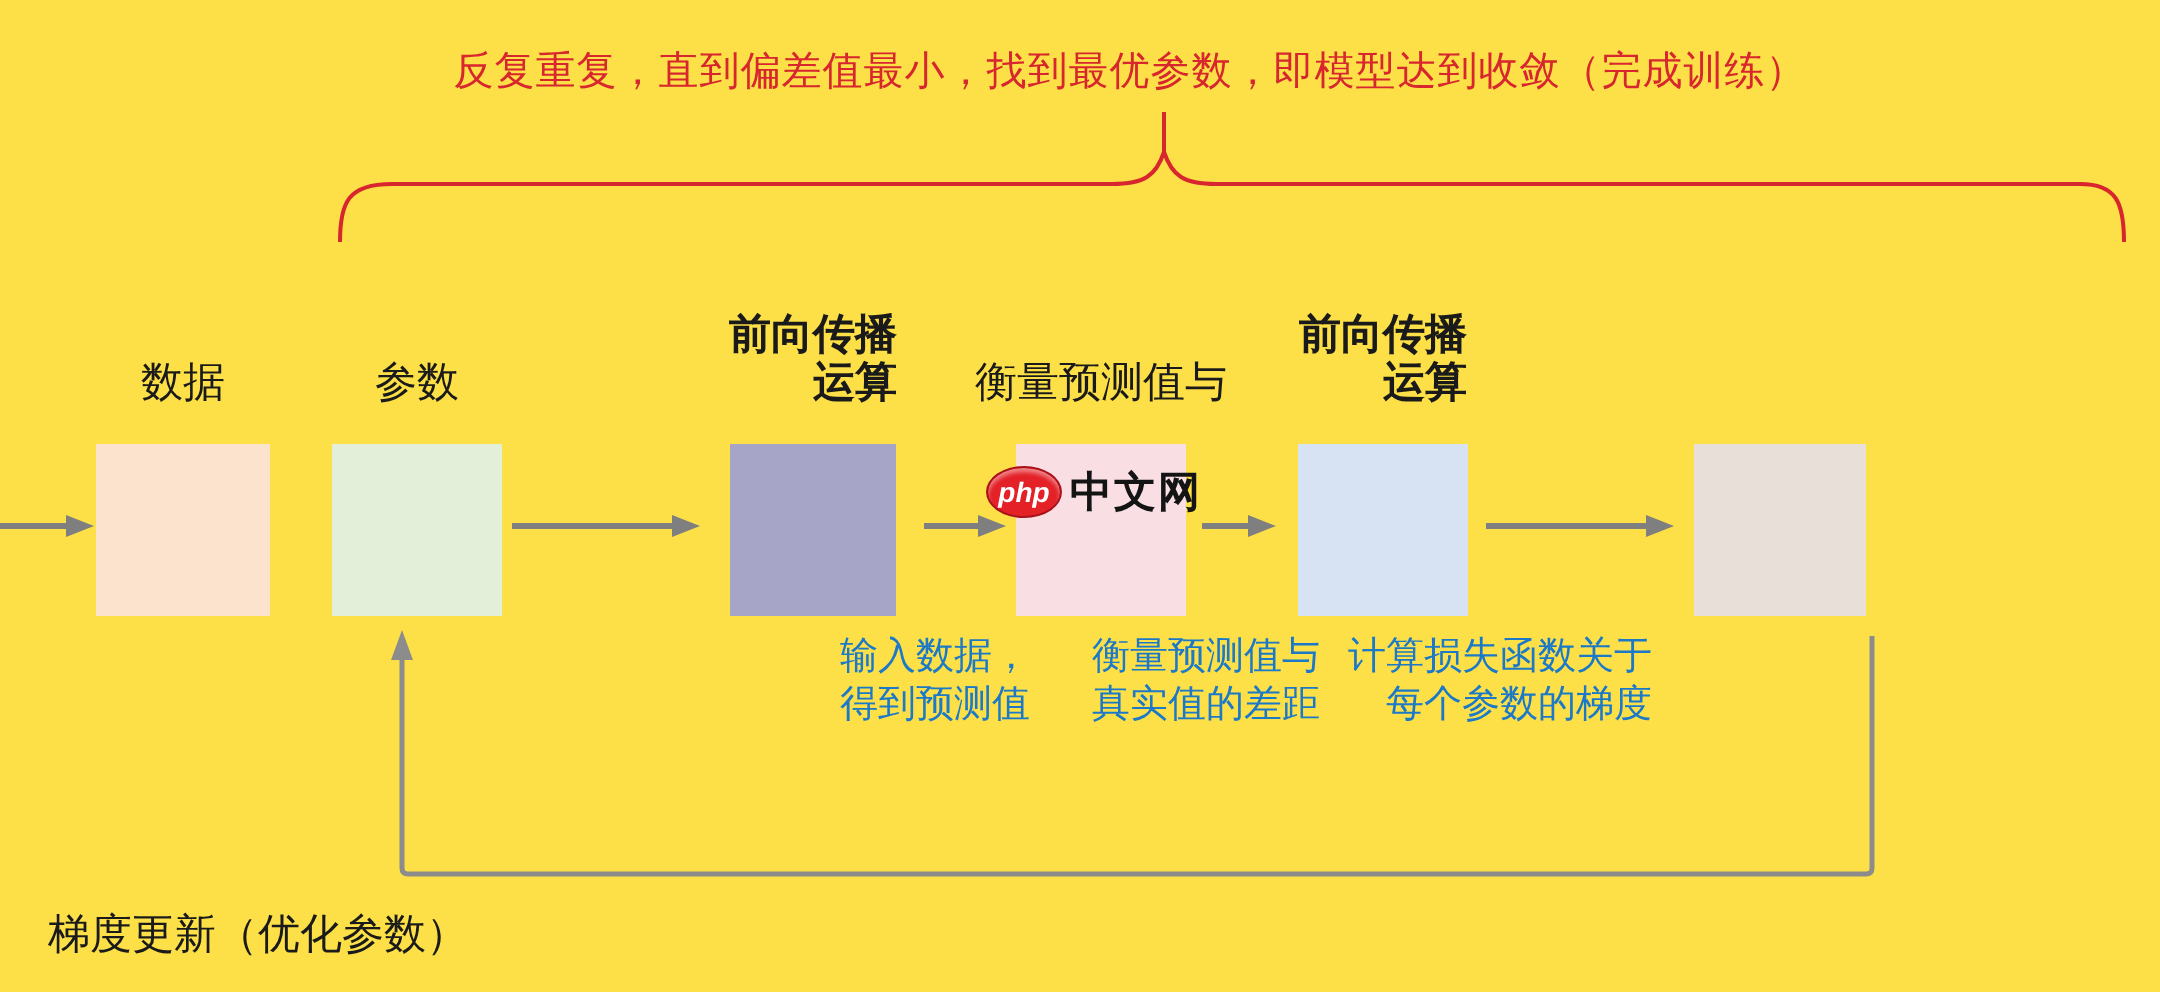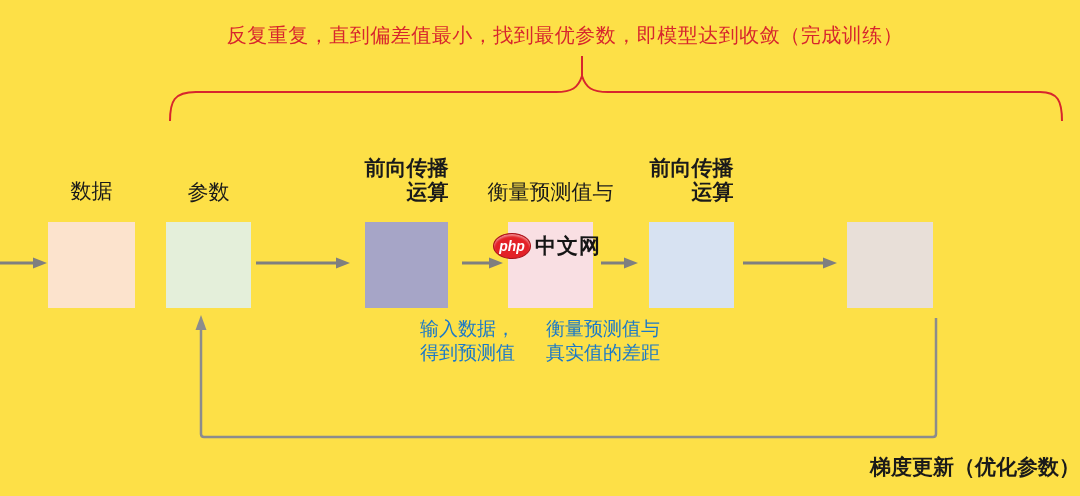--- a/index.html
+++ b/index.html
@@ -27,22 +27,22 @@
 
   .top-note{
     position:absolute;top:22px;left:50px;right:0;
     text-align:center;
     font-size:20px;font-weight:400;
     color:var(--red);
     letter-spacing:0.5px;
   }
   .bottom-note{
     position:absolute;top:453px;left:24px;right:0;
-    text-align:right;
-    font-size:21px;font-weight:700;
+    text-align:left;
+    font-size:21px;font-weight:400;
     color:var(--ink);
   }
 
   .node{position:absolute;top:150px;height:160px;}
   .ng0{left:48px;width:87px;font-family:Liberation Serif, serif;}
   .ng1{left:166px;width:85px;}
   .ng2{left:365px;width:83px;}
   .ng3{left:508px;width:85px;}
   .ng4{left:649px;width:85px;}
   .ng5{left:847px;width:86px;}
@@ -162,16 +162,18 @@
 
   <div class="watermark">
     <span class="wm-badge" style="background-color: rgb(227, 33, 39);">php</span>
     <span class="wm-text">中文网</span>
   </div>
 
   <div class="note note-forward">输入数据，
 得到预测值</div>
   <div class="note note-loss">衡量预测值与
 真实值的差距</div>
+  <div class="note note-backward">计算损失函数关于
+每个参数的梯度</div>
 
   <div class="bottom-note">梯度更新（优化参数）</div>
 
 </div>
 
 </body></html>

